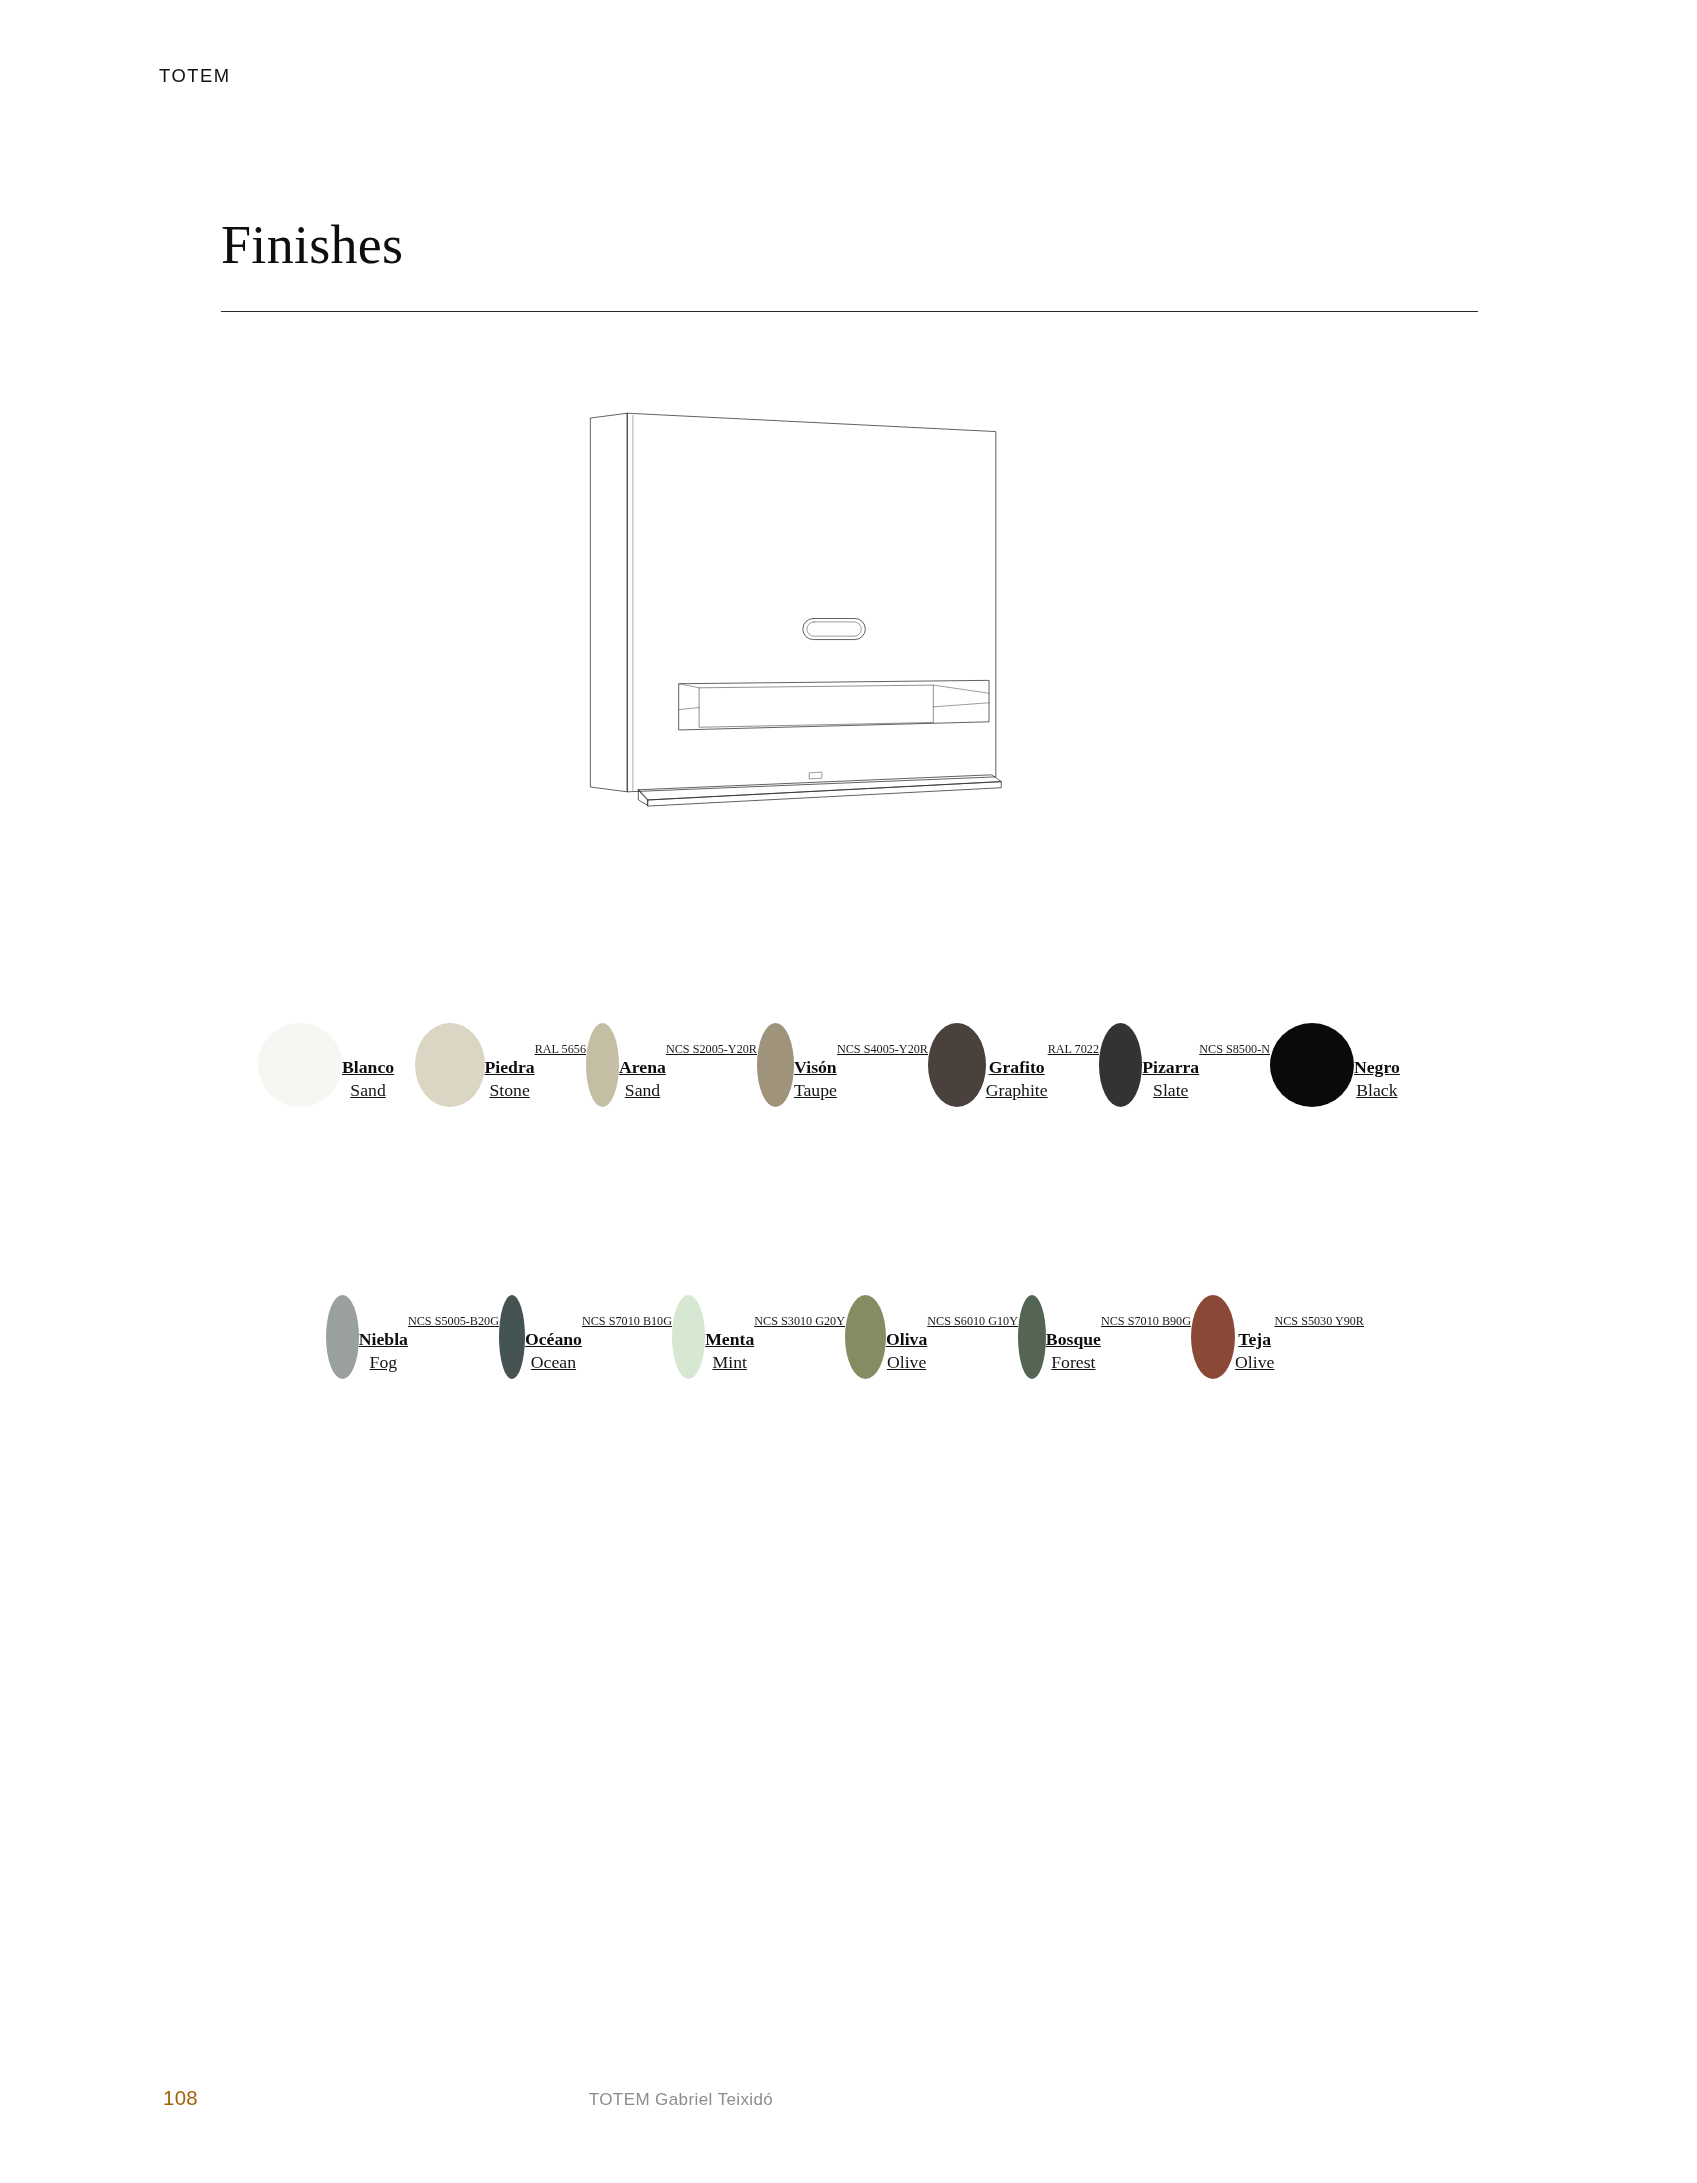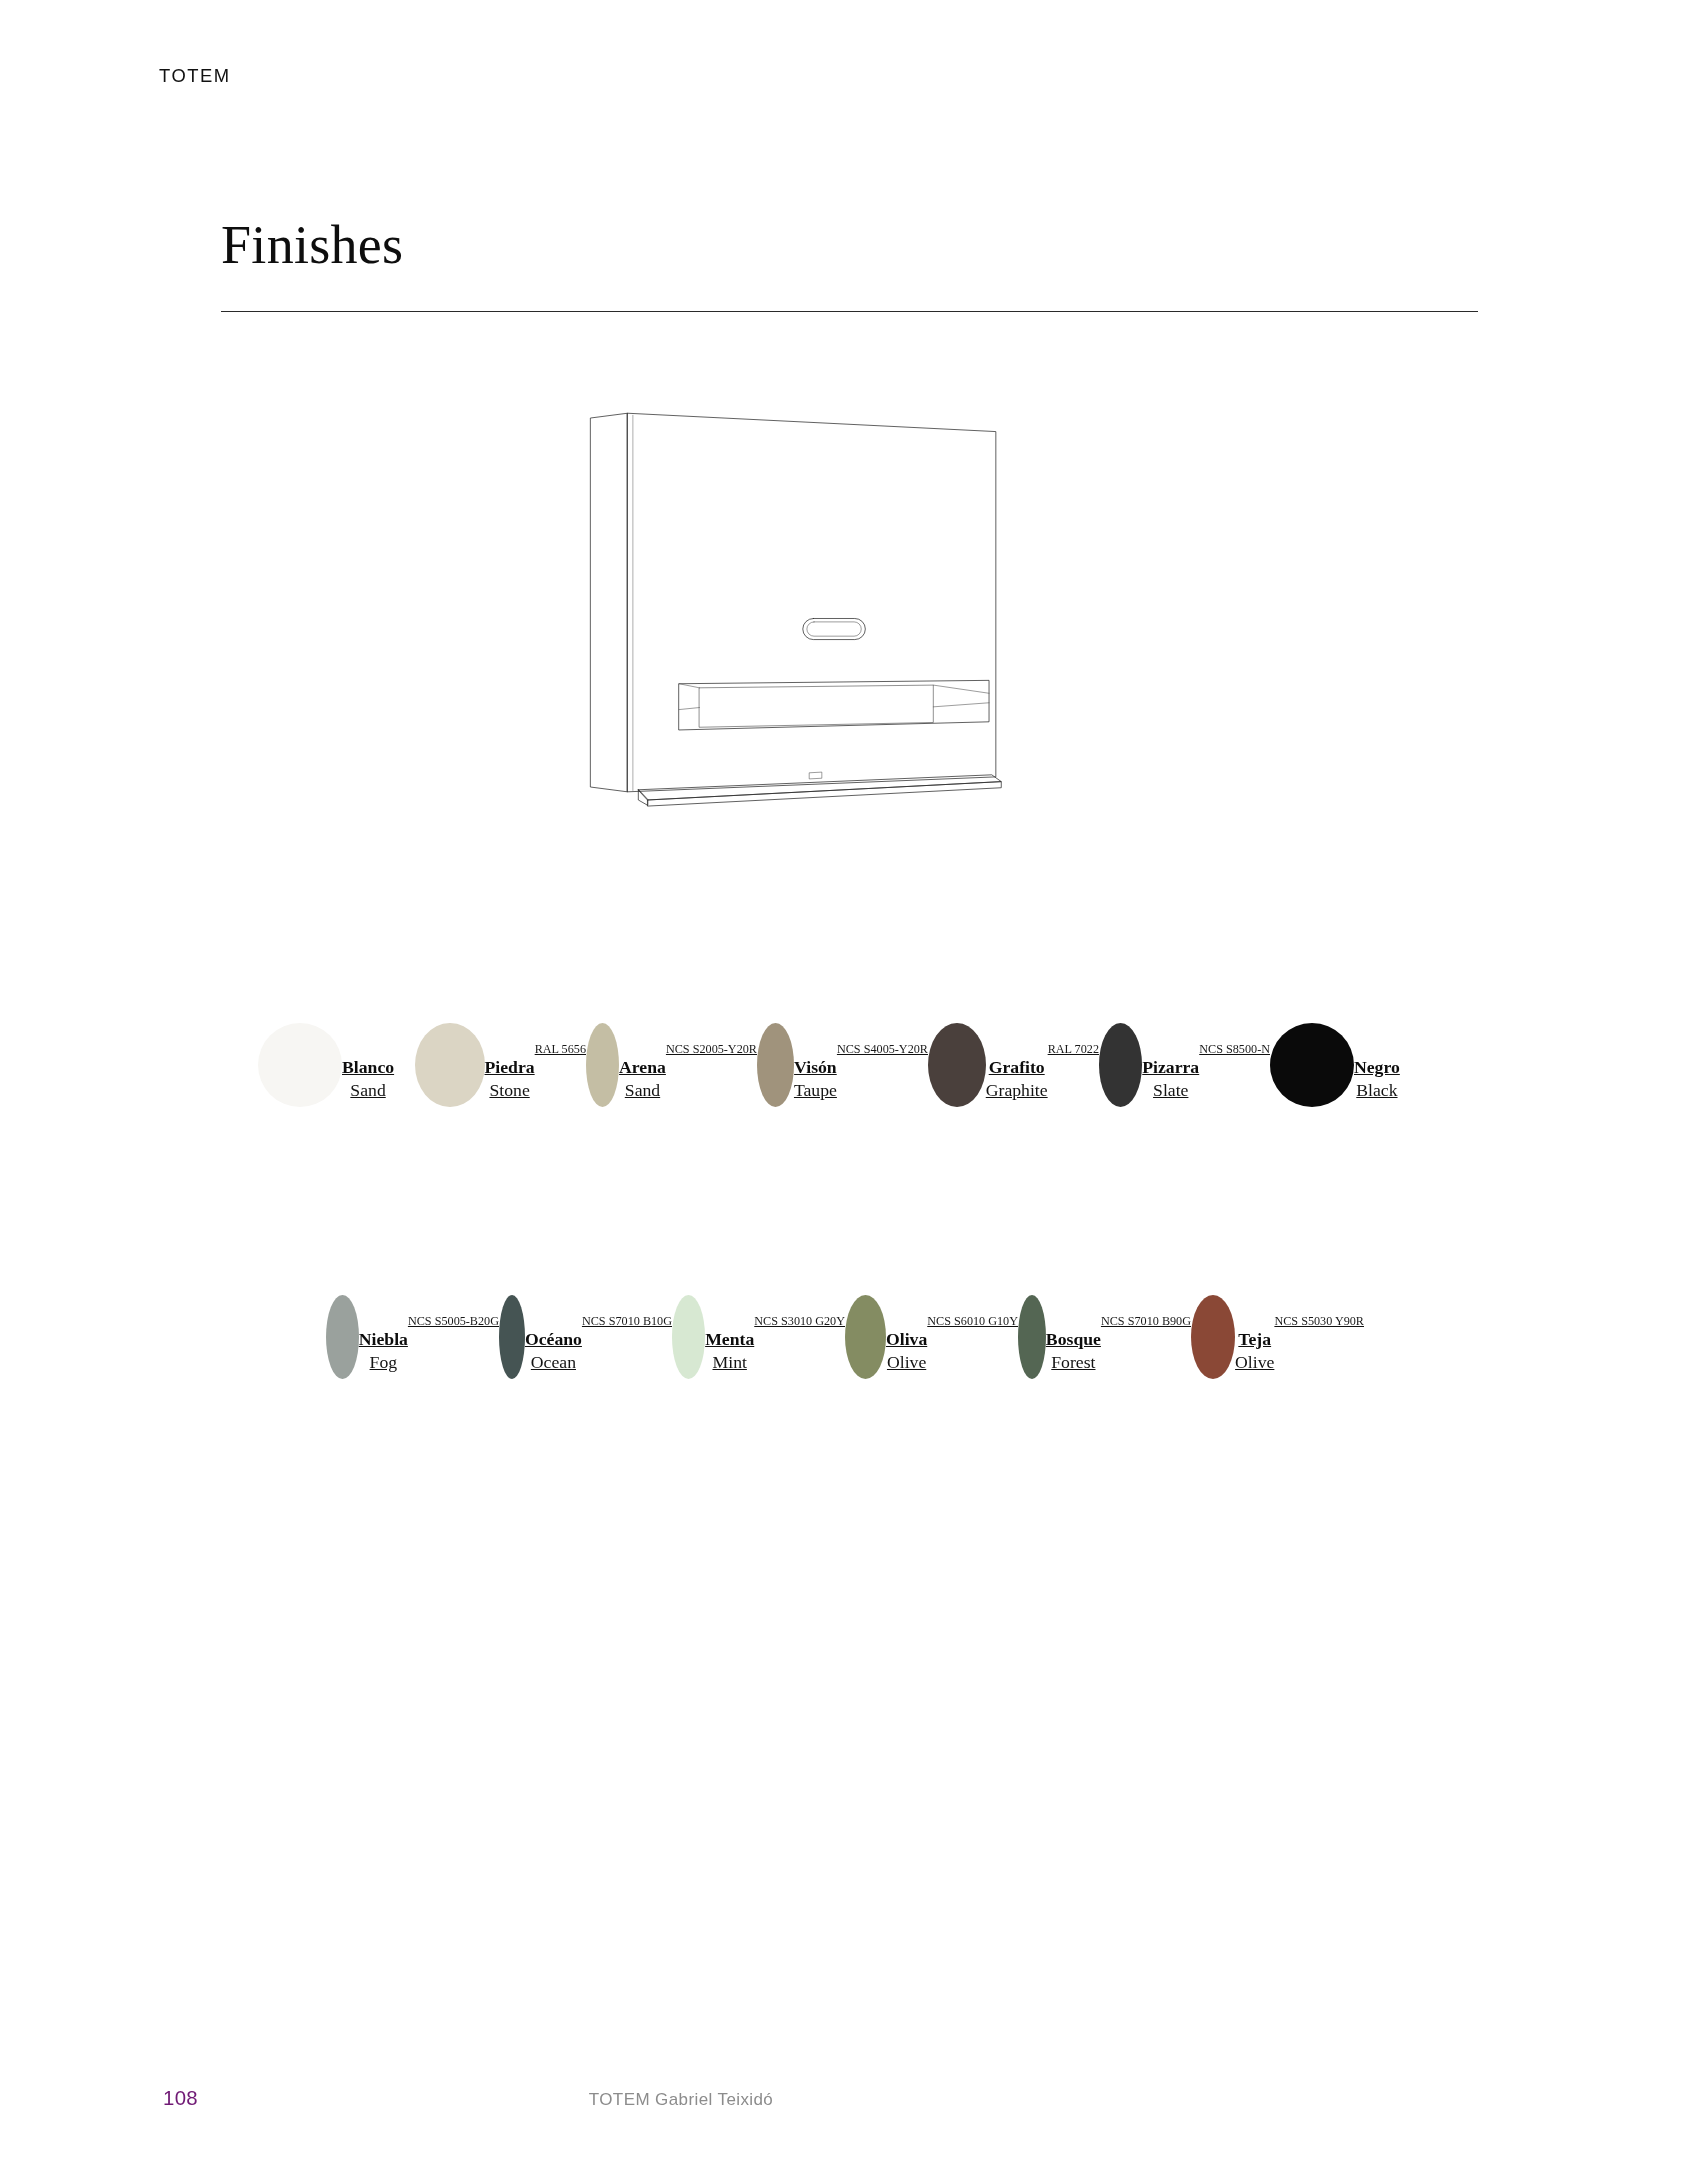--- a/index.html
+++ b/index.html
@@ -133,21 +133,21 @@
     top: 2087px;
     width: 1698px;
     height: 41px;
   }
   .footer-page-number {
     position: absolute;
     left: 163px;
     top: 0;
     font-family: "Liberation Sans", sans-serif;
     font-size: 20.4px;
-    color: #701a75;
+    color: #a16207;
     letter-spacing: 0.3px;
   }
   .footer-caption {
     position: absolute;
     left: 0;
     top: 2.7px;
     width: 1362px;
     text-align: center;
     font-family: "Liberation Sans", sans-serif;
     font-size: 17px;

